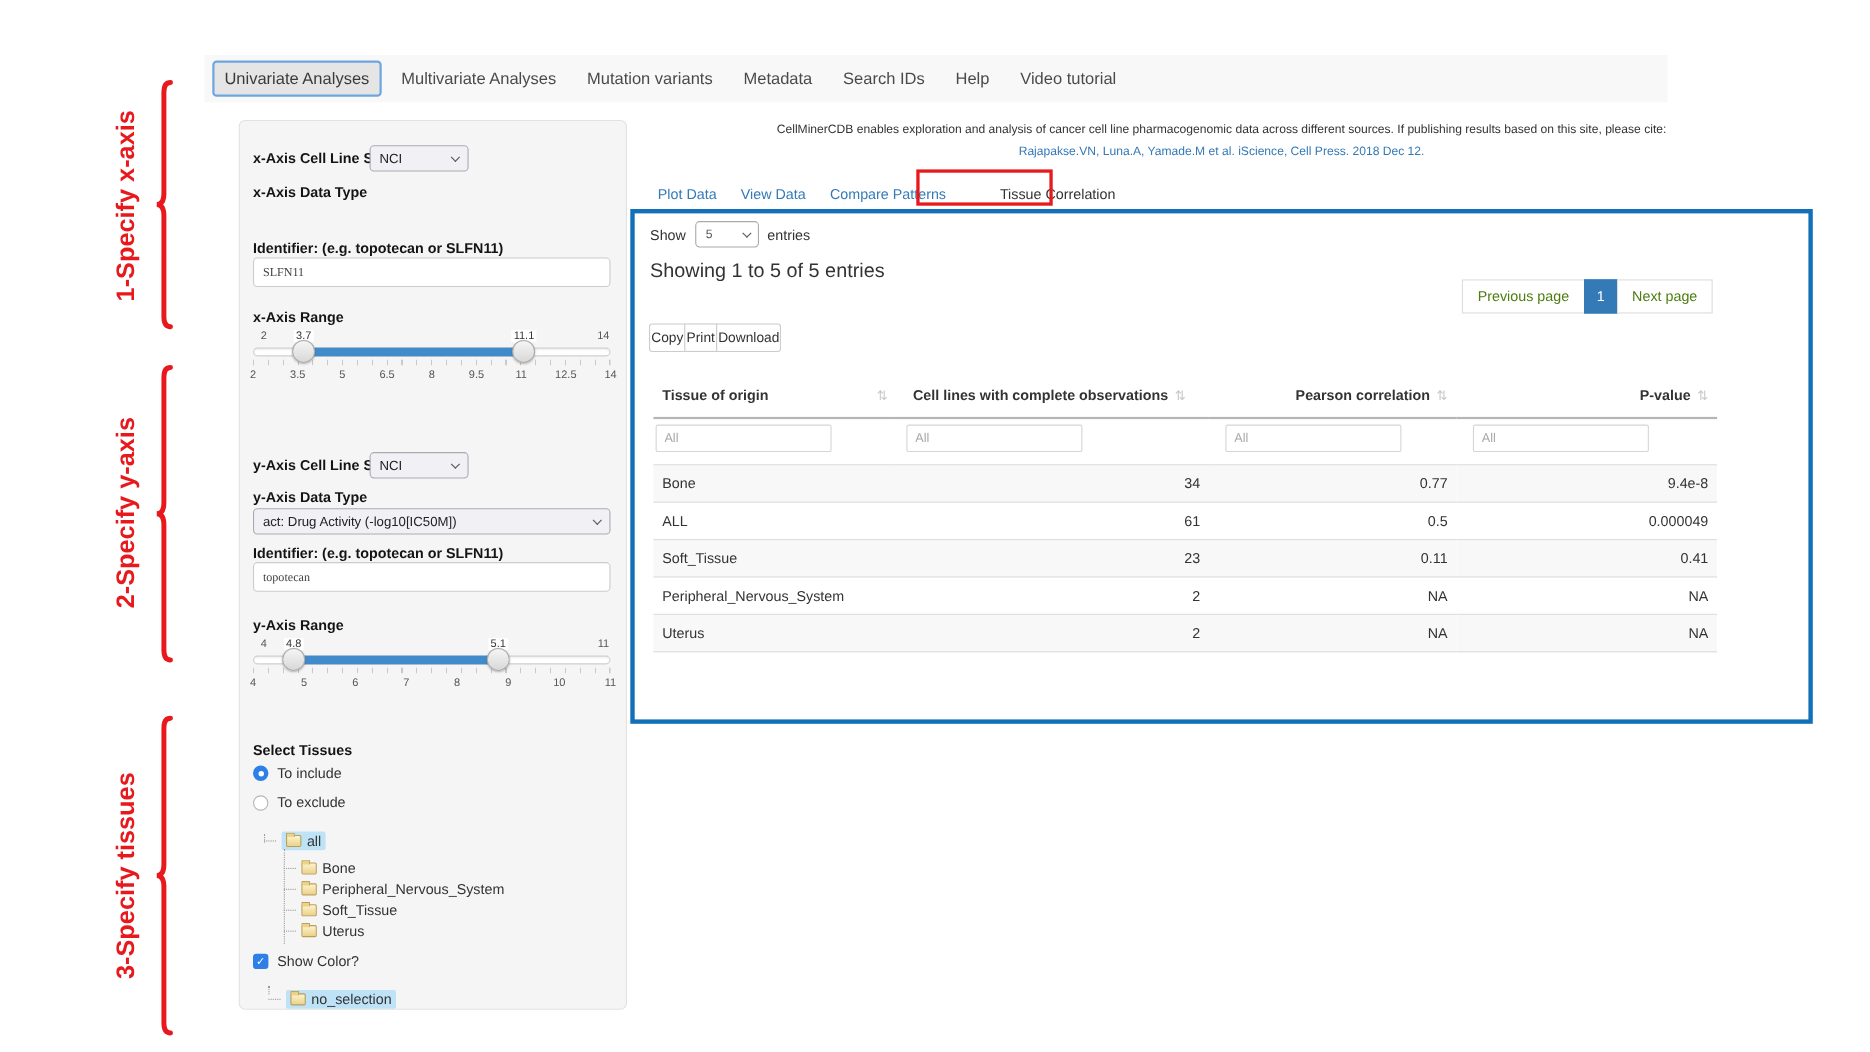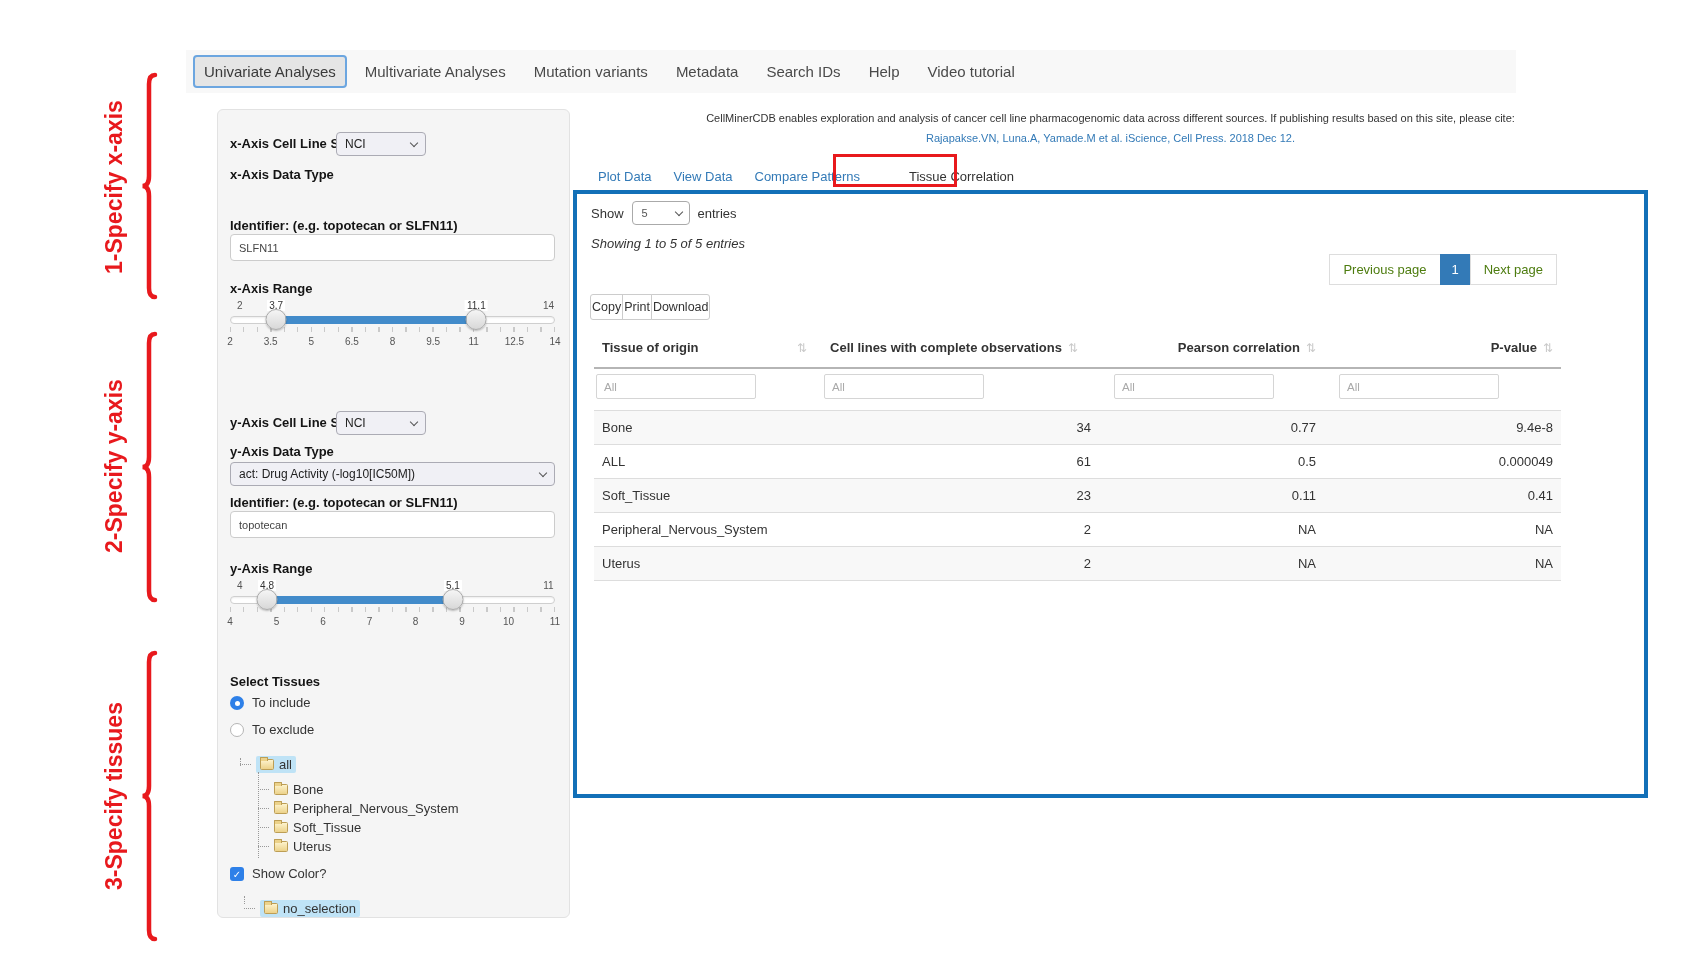--- a/index.html
+++ b/index.html
@@ -13,21 +13,21 @@
   
   .topnav { left:186px; top:50px; width:1330px; height:43px; background:#f8f8f8; display:flex; align-items:center; gap:8px; padding-left:7px; }
   .topnav .tab { font-size:15px; color:#4a4a4a; padding:8px 10px; white-space:nowrap; cursor:pointer; }
   .topnav .tab.active { background:#e5e5e5; border:2px solid #6ca6e0; border-radius:4px; padding:6px 9px; color:#3a3a3a; }
 
   
   .sidebar { left:217px; top:109px; width:353px; height:809px; background:#f5f5f5; border:1px solid #e2e2e2; border-radius:6px; }
   .sb-label { position:absolute; font-size:13px; font-weight:bold; color:#141414; white-space:nowrap; }
   .sel { position:absolute; background:#f0f0f5; border:1px solid #ababb4; border-radius:4px; height:24px; display:flex; align-items:center; font-size:12px; color:#222; padding:0 22px 0 8px; }
   .sel .caret { position:absolute; right:8px; top:8px; width:6px; height:6px; border-right:1.6px solid #555; border-bottom:1.6px solid #555; transform:rotate(45deg); margin-top:-1px; }
-  .txtinput { position:absolute; height:27px; width:325px; background:#fff; border:1px solid #ccc; border-radius:4px; font-size:11px; color:#444; padding:0 8px; font-family:Liberation Sans, sans-serif; }
+  .txtinput { position:absolute; height:27px; width:325px; background:#fff; border:1px solid #ccc; border-radius:4px; font-size:11px; color:#444; padding:0 8px; font-family:Liberation Serif, serif; }
 
   
   .slider { position:absolute; width:325px; height:52px; }
   .sl-lab { position:absolute; top:0; font-size:10px; color:#333; transform:translateX(-50%); background:#fff; padding:0 2px; }
   .sl-lab.minmax { background:transparent; color:#555; }
   .sl-track { position:absolute; top:16px; left:0; right:0; height:8px; background:#fff; border:1px solid #cfcfcf; border-radius:5px; box-shadow:inset 0 1px 2px rgba(0,0,0,.08); }
   .sl-bar { position:absolute; top:16px; height:8px; background:#428bca; }
   .sl-handle { position:absolute; top:9px; width:21px; height:21px; border-radius:50%; background:linear-gradient(#f5f5f5,#d8d8d8); border:1px solid #ababab; box-shadow:0 1px 2px rgba(0,0,0,.25); transform:translateX(-50%); }
   .sl-pips { position:absolute; top:27px; left:0; right:0; height:5px; background:repeating-linear-gradient(90deg,#c9c9c9 0,#c9c9c9 1px,transparent 1px,transparent 13.5px); }
   .sl-tick { position:absolute; top:36px; font-size:10px; color:#555; transform:translateX(-50%); }
@@ -49,37 +49,37 @@
   .tree-vline { position:absolute; border-left:1px dotted #999; width:0; }
 
   
   .cite1 { left:573px; top:112px; width:1075px; text-align:center; font-size:11px; color:#333; }
   .cite2 { left:573px; top:132px; width:1075px; text-align:center; font-size:11px; color:#337ab7; }
   .subtabs { left:587px; top:163px; display:flex; align-items:center; }
   .subtabs .stab { font-size:13px; color:#337ab7; padding:6px 11px; cursor:pointer; white-space:nowrap; }
   .subtabs .stab.active { color:#333; margin-left:24px; padding:6px 14px; }
   .redbox { left:833px; top:154px; width:124px; height:33px; border:3.5px solid #e8191d; }
 
-  .bluepanel { left:573px; top:190px; width:1075px; height:608px; border:4px solid #1270b8; background:#fff; }
+  .bluepanel { left:573px; top:190px; width:1075px; height:468px; border:4px solid #1270b8; background:#fff; }
 
   .show-row { position:absolute; left:14px; top:7px; display:flex; align-items:center; gap:8px; font-size:13px; color:#333; }
   .show-sel { position:relative; width:58px; height:24px; background:#fff; border:1px solid #aaa; border-radius:4px; font-size:11px; color:#555; display:flex; align-items:center; padding-left:9px; }
   .show-sel .caret { position:absolute; right:7px; top:8px; width:6px; height:6px; border-right:1.6px solid #555; border-bottom:1.6px solid #555; transform:rotate(45deg); margin-top:-1px; }
-  .showing { position:absolute; left:14px; top:42px; font-size:13px; color:#333;font-style:italic; }
+  .showing { position:absolute; left:14px; top:42px; font-size:18px; color:#333; }
 
   .pager { position:absolute; right:87px; top:60px; display:flex; }
   .pager .pbtn { font-size:13px; color:#4d7c0f; background:#fff; border:1px solid #ddd; padding:7px 13px; margin-left:-1px; cursor:pointer; white-space:nowrap; }
   .pager .pbtn.cur { background:#337ab7; border-color:#337ab7; color:#fff; padding:7px 11px; }
 
   .exports { position:absolute; left:14px; top:100px; display:flex; }
   .exports .ebtn { font-size:12.5px; color:#333; background:#fff; border:1px solid #ccc; padding:5px 1px; margin-left:-1px; cursor:pointer; }
   .exports .ebtn:first-child { border-radius:3px 0 0 3px; }
   .exports .ebtn:last-child { border-radius:0 3px 3px 0; }
 
-  table.dt { position:absolute; left:17px; top:136px; width:967px; border-collapse:collapse; table-layout:fixed; font-size:13px; color:#333; }
+  table.dt { position:absolute; left:17px; top:148px; width:967px; border-collapse:collapse; table-layout:fixed; font-size:13px; color:#333; }
   .dt thead th { font-weight:bold; padding:10px 8px 12px 8px; position:relative; }
   .dt thead tr.hdr { border-bottom:2px solid #b5b5b5; }
   .dt .sort { color:#c9c9c9; font-size:12px; font-weight:normal; margin-left:6px; }
   .dt .sort.far { position:absolute; right:2px; top:11px; }
   .dt tr.flt th { padding:5px 0 11px 2px; text-align:left; font-weight:normal; }
   .dt tr.flt th.ind { padding-left:15px; }
   .dt .fltin { width:160px; height:25px; border:1px solid #d5d5d5; border-radius:2px; font-size:11.5px; color:#555; padding:0 7px; background:#fff; font-family:"Liberation Sans","DejaVu Sans",sans-serif; }
   .dt .fltin::placeholder { color:#a9a9a9; }
   .dt tbody tr { border-top:1px solid #ddd; height:34px; }
   .dt tbody tr:last-child { border-bottom:1px solid #ddd; }

